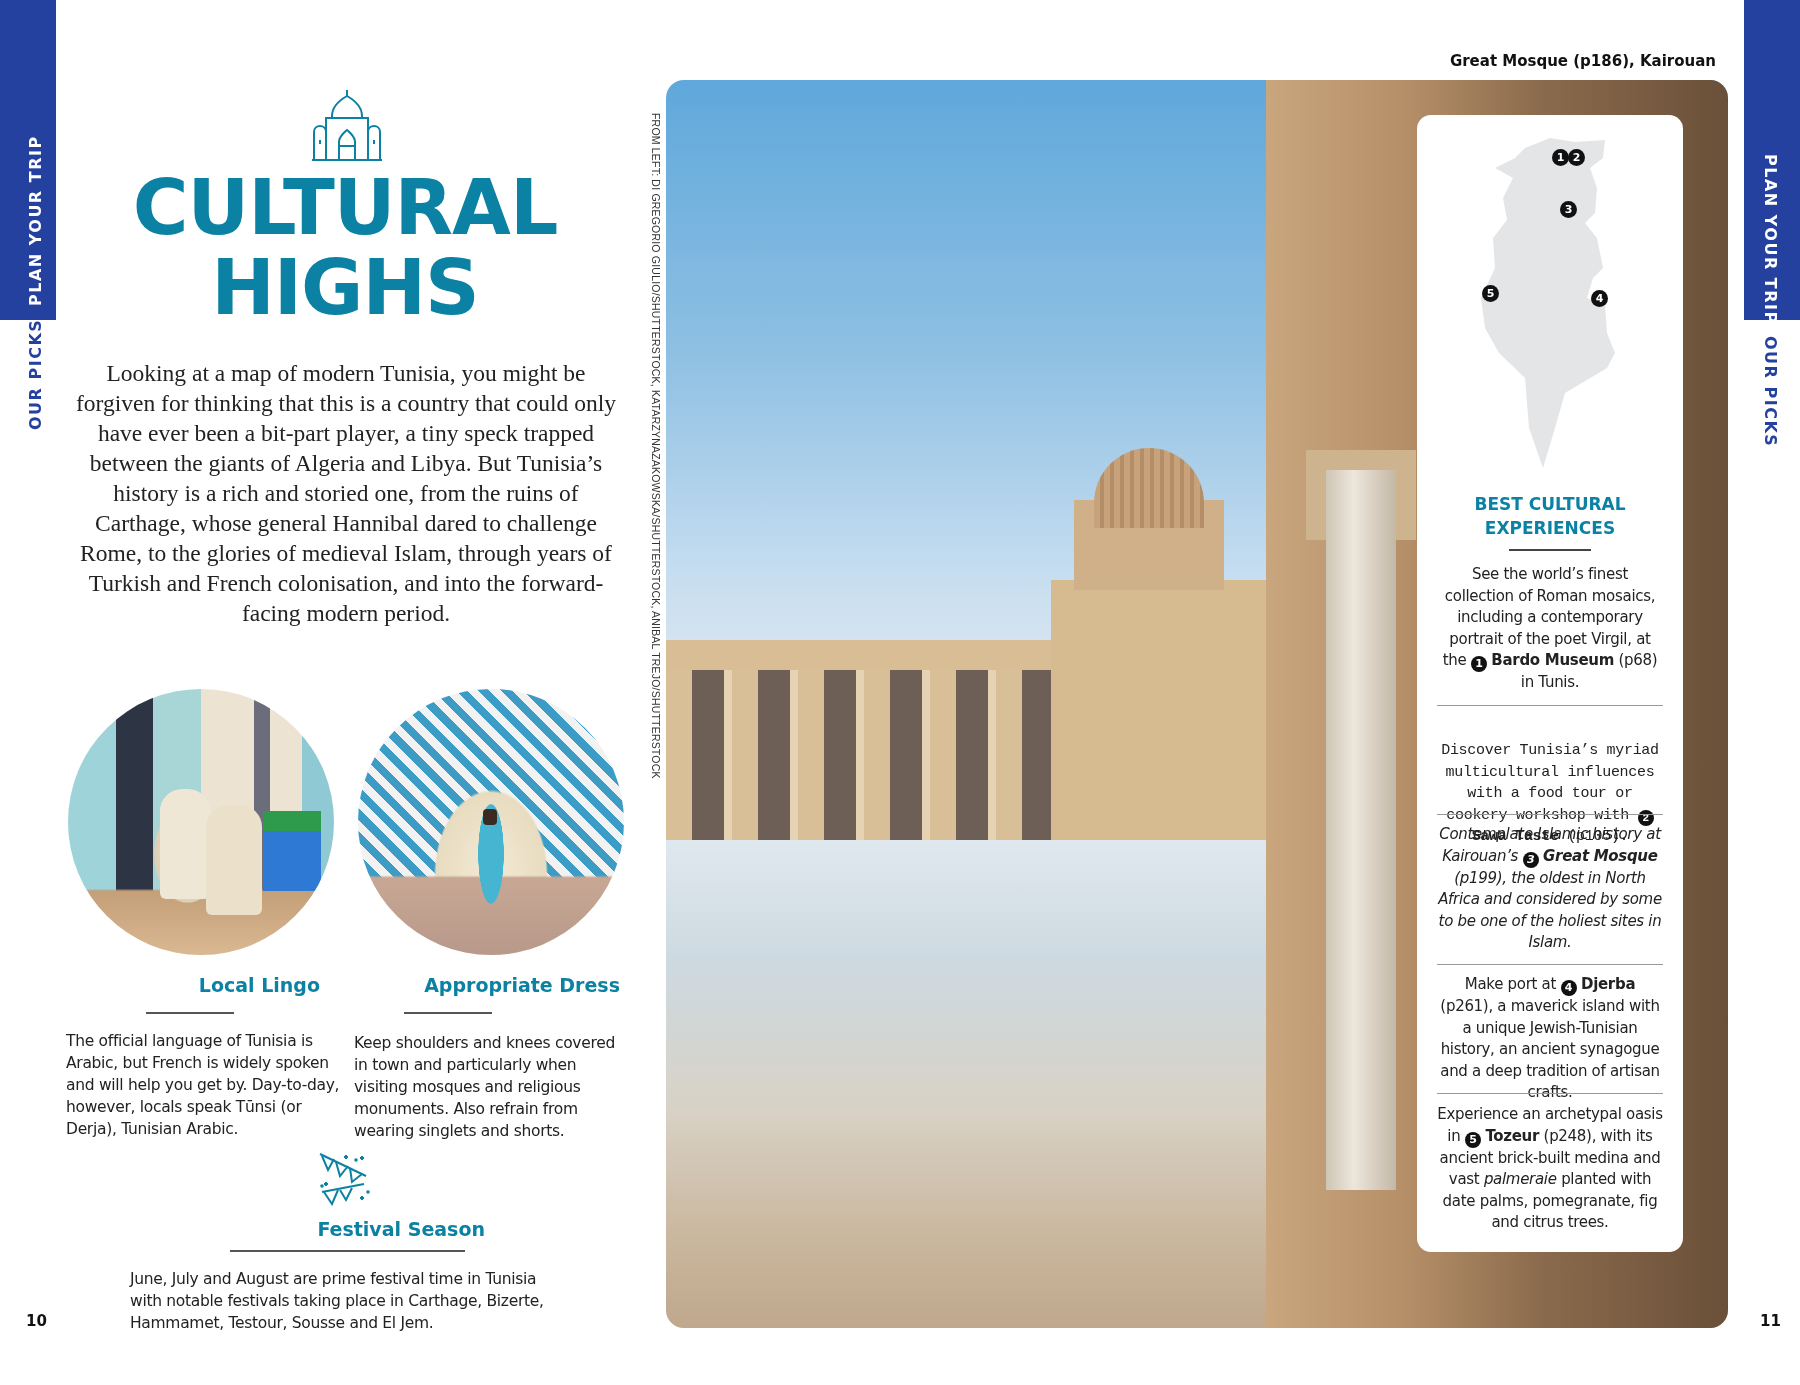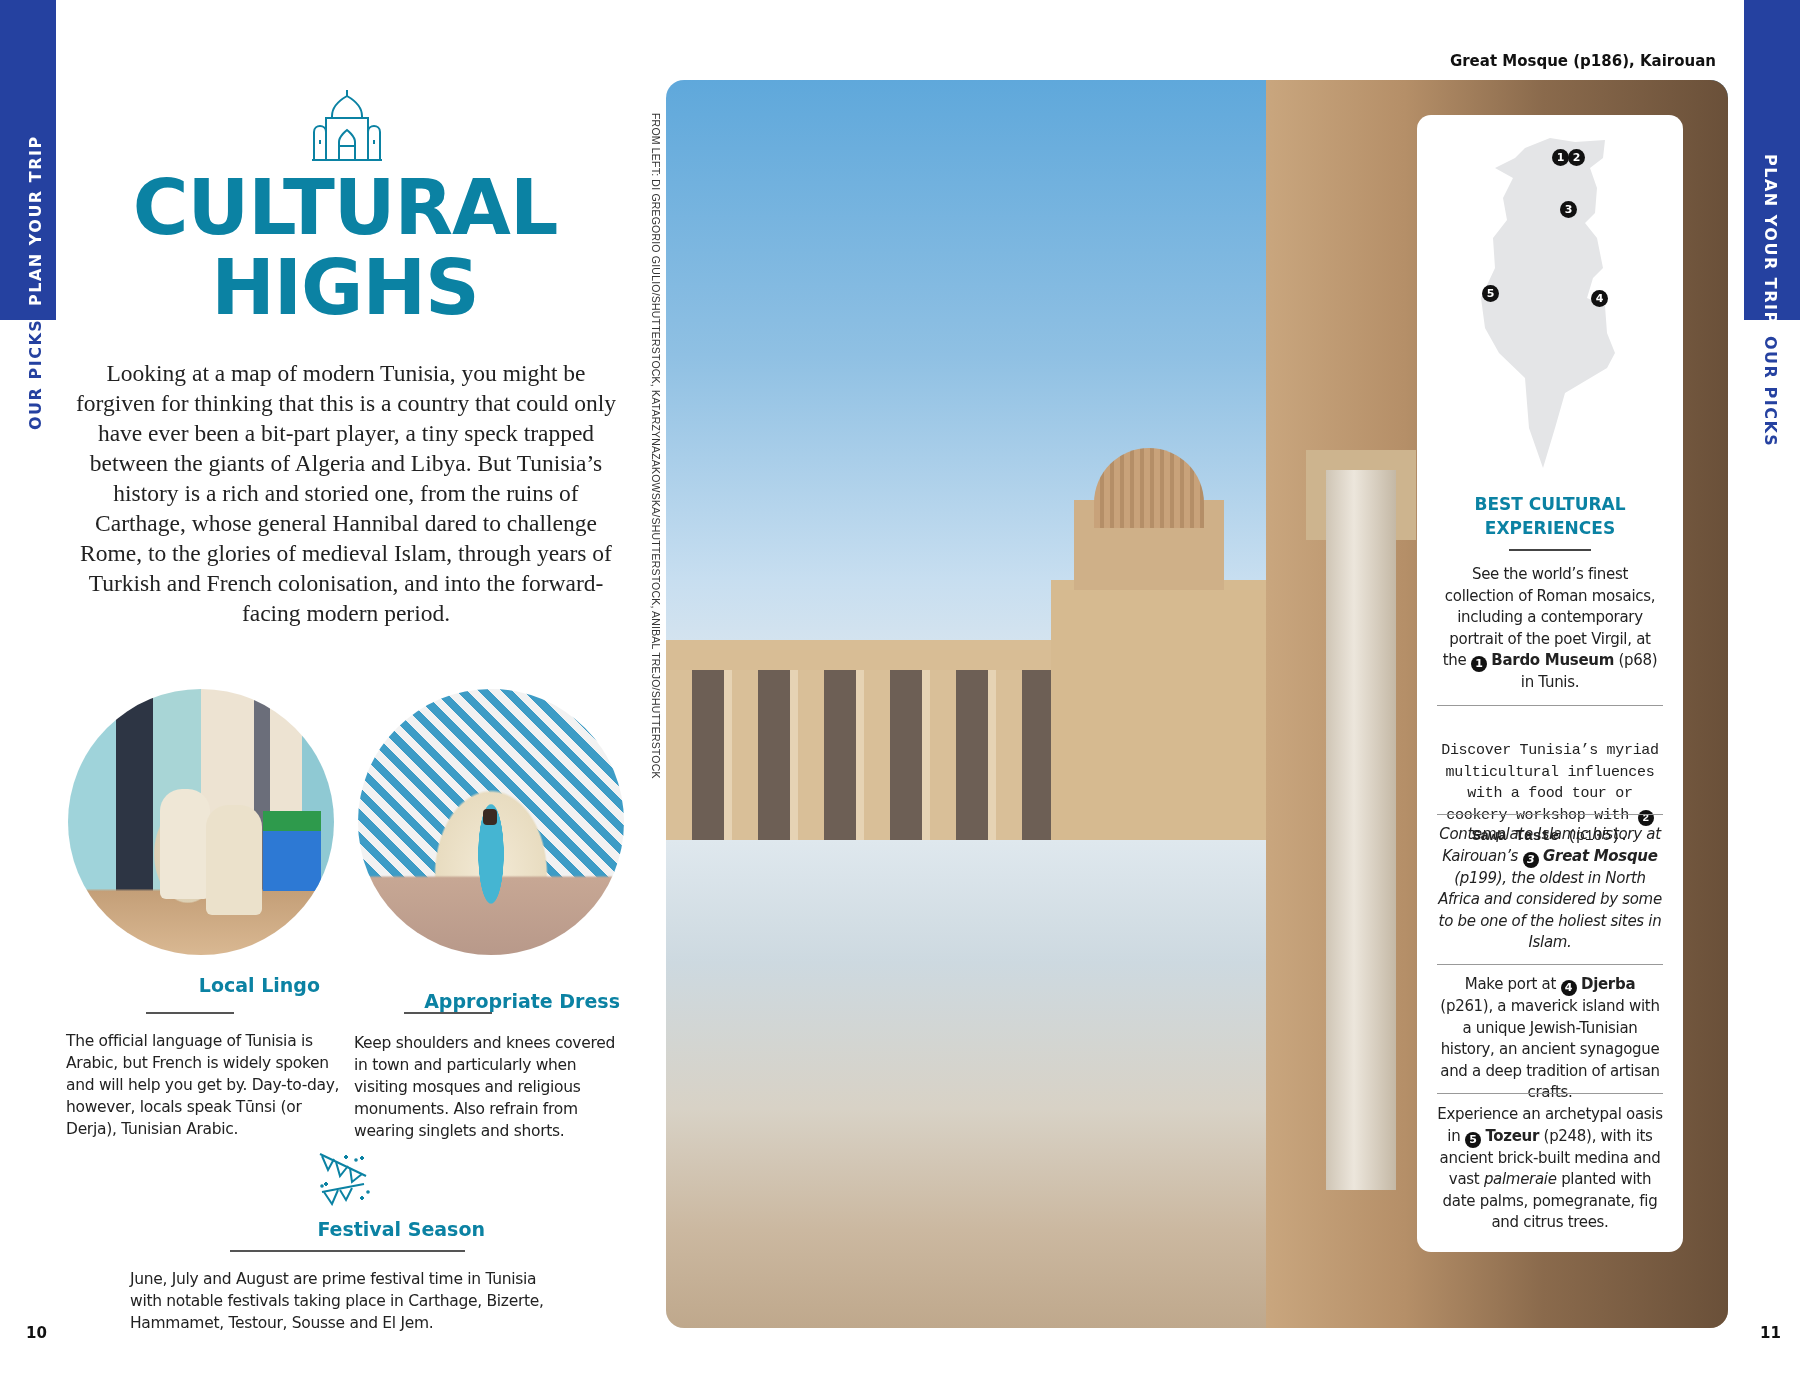--- a/index.html
+++ b/index.html
@@ -28,21 +28,21 @@
      linear-gradient(180deg,rgba(0,0,0,0) 70%, #c7a794 71%, #b8998a 100%),
      radial-gradient(ellipse 100px 150px at 50% 70%, #f3ead6 0%, #e8dcc0 55%, rgba(0,0,0,0) 57%),
      repeating-linear-gradient(45deg,#3d9cc6 0 8px,#f2f2f2 8px 16px);}
 
   .subhead{position:absolute;font-family:"DejaVu Sans",sans-serif;font-weight:bold;font-size:19px;color:#0b82a3;text-align:right;}
   .rule{position:absolute;height:2px;background:#555;}
   .blurb{position:absolute;font-family:"DejaVu Sans",sans-serif;font-size:15.5px;line-height:22px;text-align:left;color:#222;letter-spacing:-0.3px;}
 
   .bunting{position:absolute;left:318px;top:1150px;width:56px;height:56px;}
 
-  .page-num{position:absolute;top:1312px;font-family:"DejaVu Sans",sans-serif;font-weight:bold;font-size:15px;color:#111;margin-top:12px;}
+  .page-num{position:absolute;top:1312px;font-family:"DejaVu Sans",sans-serif;font-weight:bold;font-size:15px;color:#111;}
 
   .credit{position:absolute;left:657px;top:113px;font-family:"Liberation Sans",sans-serif;font-size:10.5px;color:#333;letter-spacing:0.2px;}
 
   .photo{position:absolute;left:666px;top:80px;width:1062px;height:1248px;border-radius:18px;overflow:hidden;
     background:linear-gradient(180deg,#5fa8db 0%,#8fc0e3 22%,#c7def0 40%,#dbe6ee 48%,#e8edf0 52%);}
   .photo .courtyard{position:absolute;left:0;top:760px;width:100%;height:488px;
     background:linear-gradient(180deg,#dfe8ee 0%,#cdd9e0 25%,#d8d2c6 55%,#cbb8a0 80%,#bfa88c 100%);}
   .photo .arcade{position:absolute;left:0;top:590px;width:620px;height:200px;background:#d9bf98;
     background-image:repeating-linear-gradient(90deg,#d9bf98 0 26px,#6d5f55 26px 58px,#e6d3b4 58px 66px);}
   .photo .arcade-top{position:absolute;left:0;top:560px;width:620px;height:60px;background:#d8bd95;}
@@ -104,21 +104,21 @@
   <div style="position:absolute;left:138px;top:116px;width:56px;height:110px;background:#ebe1cb;border-radius:22px 22px 6px 6px;"></div>
 </div>
 <div class="circle circle2">
   <div style="position:absolute;left:125px;top:120px;width:14px;height:16px;background:#3a2a22;border-radius:4px;"></div>
 </div>
 
 <div class="subhead" style="left:90px;top:974px;width:230px;">Local Lingo</div>
 <div class="rule" style="left:146px;top:1012px;width:88px;"></div>
 <div class="blurb" style="left:66px;top:1030px;width:276px;">The official language of Tunisia is Arabic, but French is widely spoken and will help you get by. Day-to-day, however, locals speak Tūnsi (or Derja), Tunisian Arabic.</div>
 
-<div class="subhead" style="left:360px;top:974px;width:260px;margin-top:16px;">Appropriate Dress</div>
+<div class="subhead" style="left:360px;top:974px;width:260px;">Appropriate Dress</div>
 <div class="rule" style="left:404px;top:1012px;width:88px;"></div>
 <div class="blurb" style="left:354px;top:1032px;width:270px;">Keep shoulders and knees covered in town and particularly when visiting mosques and religious monuments. Also refrain from wearing singlets and shorts.</div>
 
 <svg class="bunting" viewBox="0 0 56 56" fill="none" stroke="#0b82a3" stroke-width="2">
   <path d="M2 4 L48 26"></path>
   <path d="M4 6 L10 20 L16 9"></path>
   <path d="M18 12 L22 26 L30 16"></path>
   <path d="M32 18 L34 32 L44 24"></path>
   <path d="M4 42 L46 34"></path>
   <path d="M6 42 L14 54 L20 40"></path>

